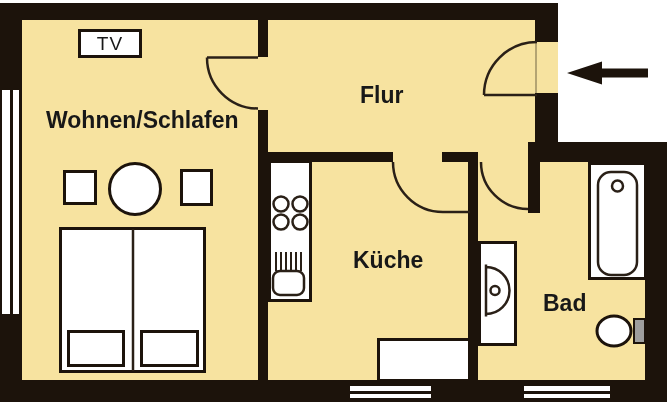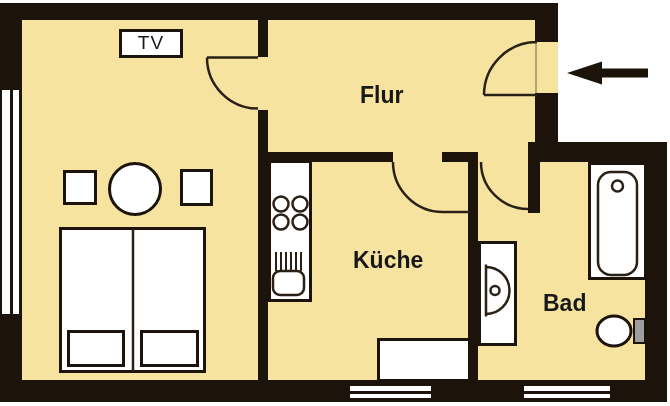--- a/index.html
+++ b/index.html
@@ -5,22 +5,22 @@
   html,body{margin:0;padding:0;background:#ffffff;}
   #plan{position:relative;width:670px;height:406px;background:#ffffff;overflow:hidden;
         font-family:"Liberation Sans","DejaVu Sans",sans-serif;}
   .floor{position:absolute;background:#f7e3a0;}
   .wall{position:absolute;background:#1c130b;}
   .furn{position:absolute;background:#ffffff;border:3px solid #1c130b;box-sizing:border-box;}
   .win{position:absolute;background:#ffffff;border:2px solid #1c130b;box-sizing:border-box;}
   .win .bar{position:absolute;background:#1c130b;}
   .lbl{position:absolute;color:#181818;font-weight:bold;font-size:23px;line-height:24px;white-space:nowrap;}
   #tv-box{position:absolute;left:78px;top:29px;width:64px;height:29px;background:#fff;
-          border:3px solid #1c130b;box-sizing:border-box;display:flex;justify-content:center;
-          font-size:19px;letter-spacing:1px;color:#181818;margin-left:41px;}
+          border:3px solid #1c130b;box-sizing:border-box;display:flex;align-items:center;justify-content:center;
+          font-size:19px;letter-spacing:1px;color:#181818;}
   #overlay{position:absolute;left:0;top:0;width:670px;height:406px;pointer-events:none;}
   .jamb{position:absolute;background:rgba(28,19,11,0.3);}
 </style>
 </head>
 <body>
 
 <div id="plan">
 
   <div class="floor" style="left:0;top:3px;width:558px;height:399px;"></div>
   <div class="floor" style="left:537px;top:142px;width:130px;height:260px;"></div>
@@ -59,20 +59,21 @@
   <div class="furn" style="left:59px;top:227px;width:147px;height:146px;"></div>
   <div class="furn" style="left:67px;top:330px;width:58px;height:37px;"></div>
   <div class="furn" style="left:140px;top:330px;width:59px;height:37px;"></div>
 
   <div class="furn" style="left:268px;top:160px;width:44px;height:142px;"></div>
   <div class="furn" style="left:377px;top:338px;width:94px;height:44px;"></div>
 
   <div class="furn" style="left:588px;top:162px;width:59px;height:118px;"></div>
   <div class="furn" style="left:478px;top:241px;width:39px;height:105px;"></div>
 
+  <div class="lbl" style="left:46px;top:108px;">Wohnen/Schlafen</div>
   <div class="lbl" style="left:360px;top:83px;text-align:center;">Flur</div>
   <div class="lbl" style="left:353px;top:248px;">Küche</div>
   <div class="lbl" style="left:543px;top:291px;">Bad</div>
 
   <svg id="overlay" viewBox="0 0 670 406" xmlns="http://www.w3.org/2000/svg">
     <g stroke="#2a2017" stroke-width="2.5" fill="none">
 
       <path d="M 207 57.5 H 258"></path>
       <path d="M 207 57.5 A 51 51 0 0 0 258 108.5"></path>
 

